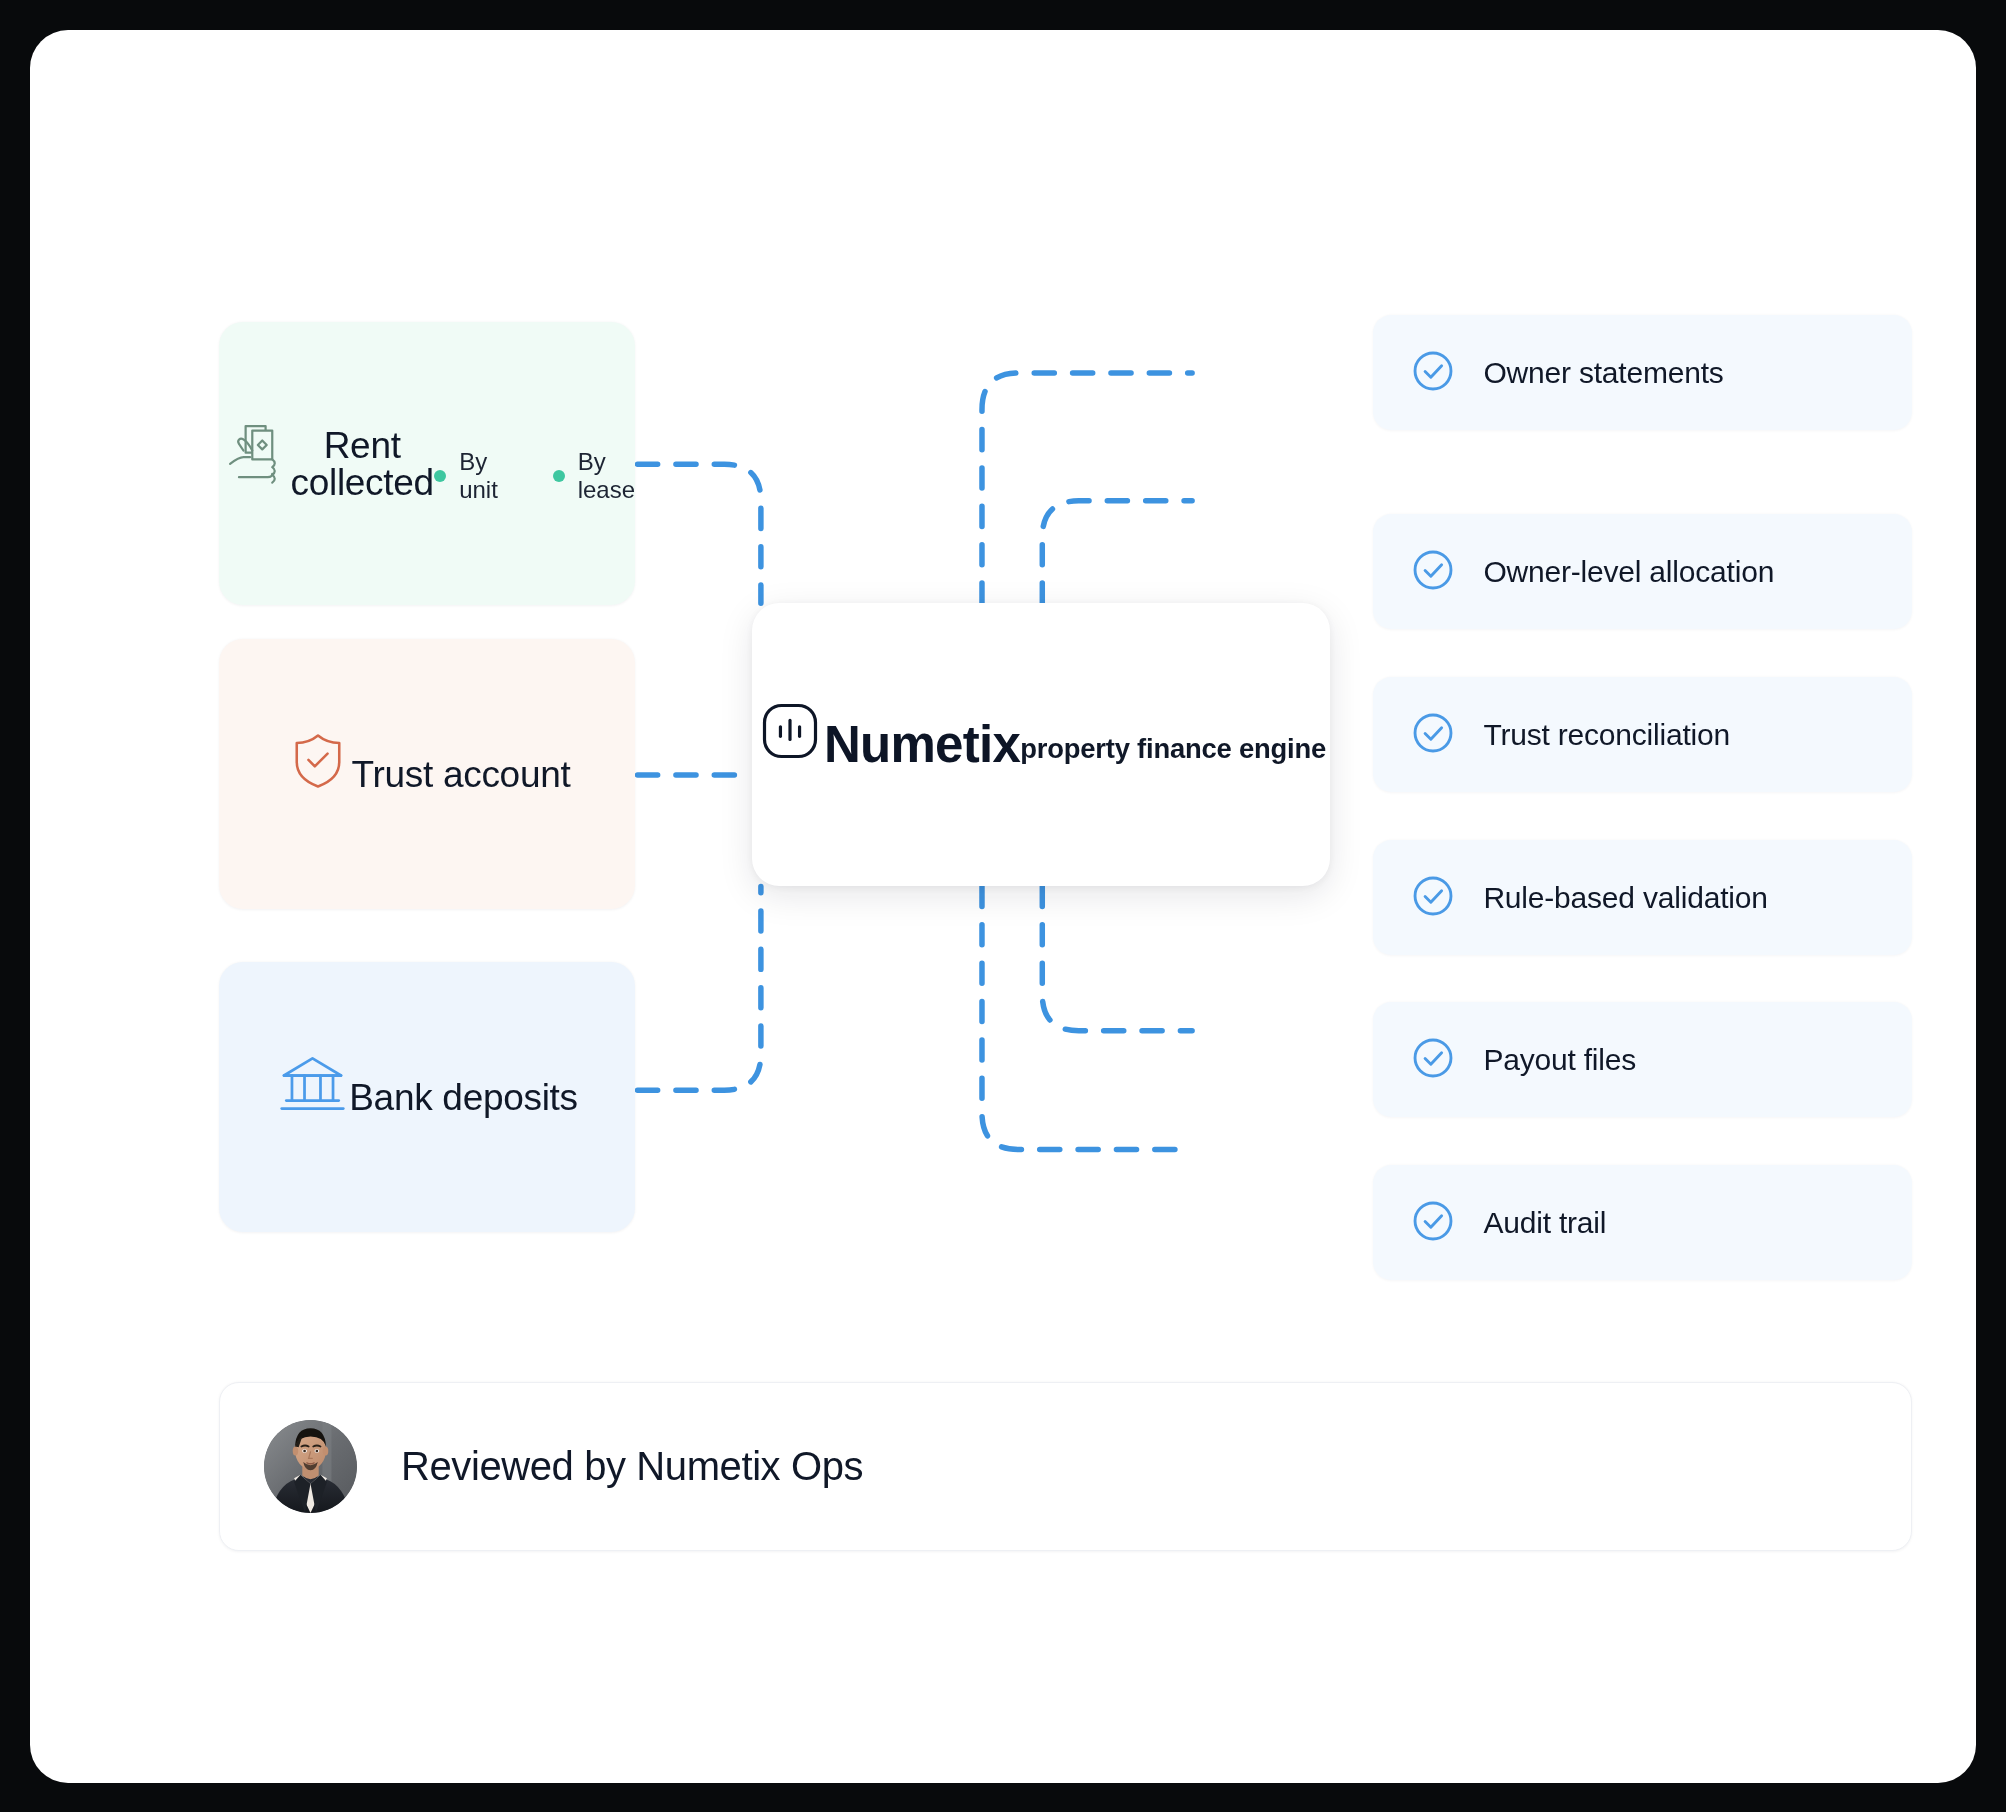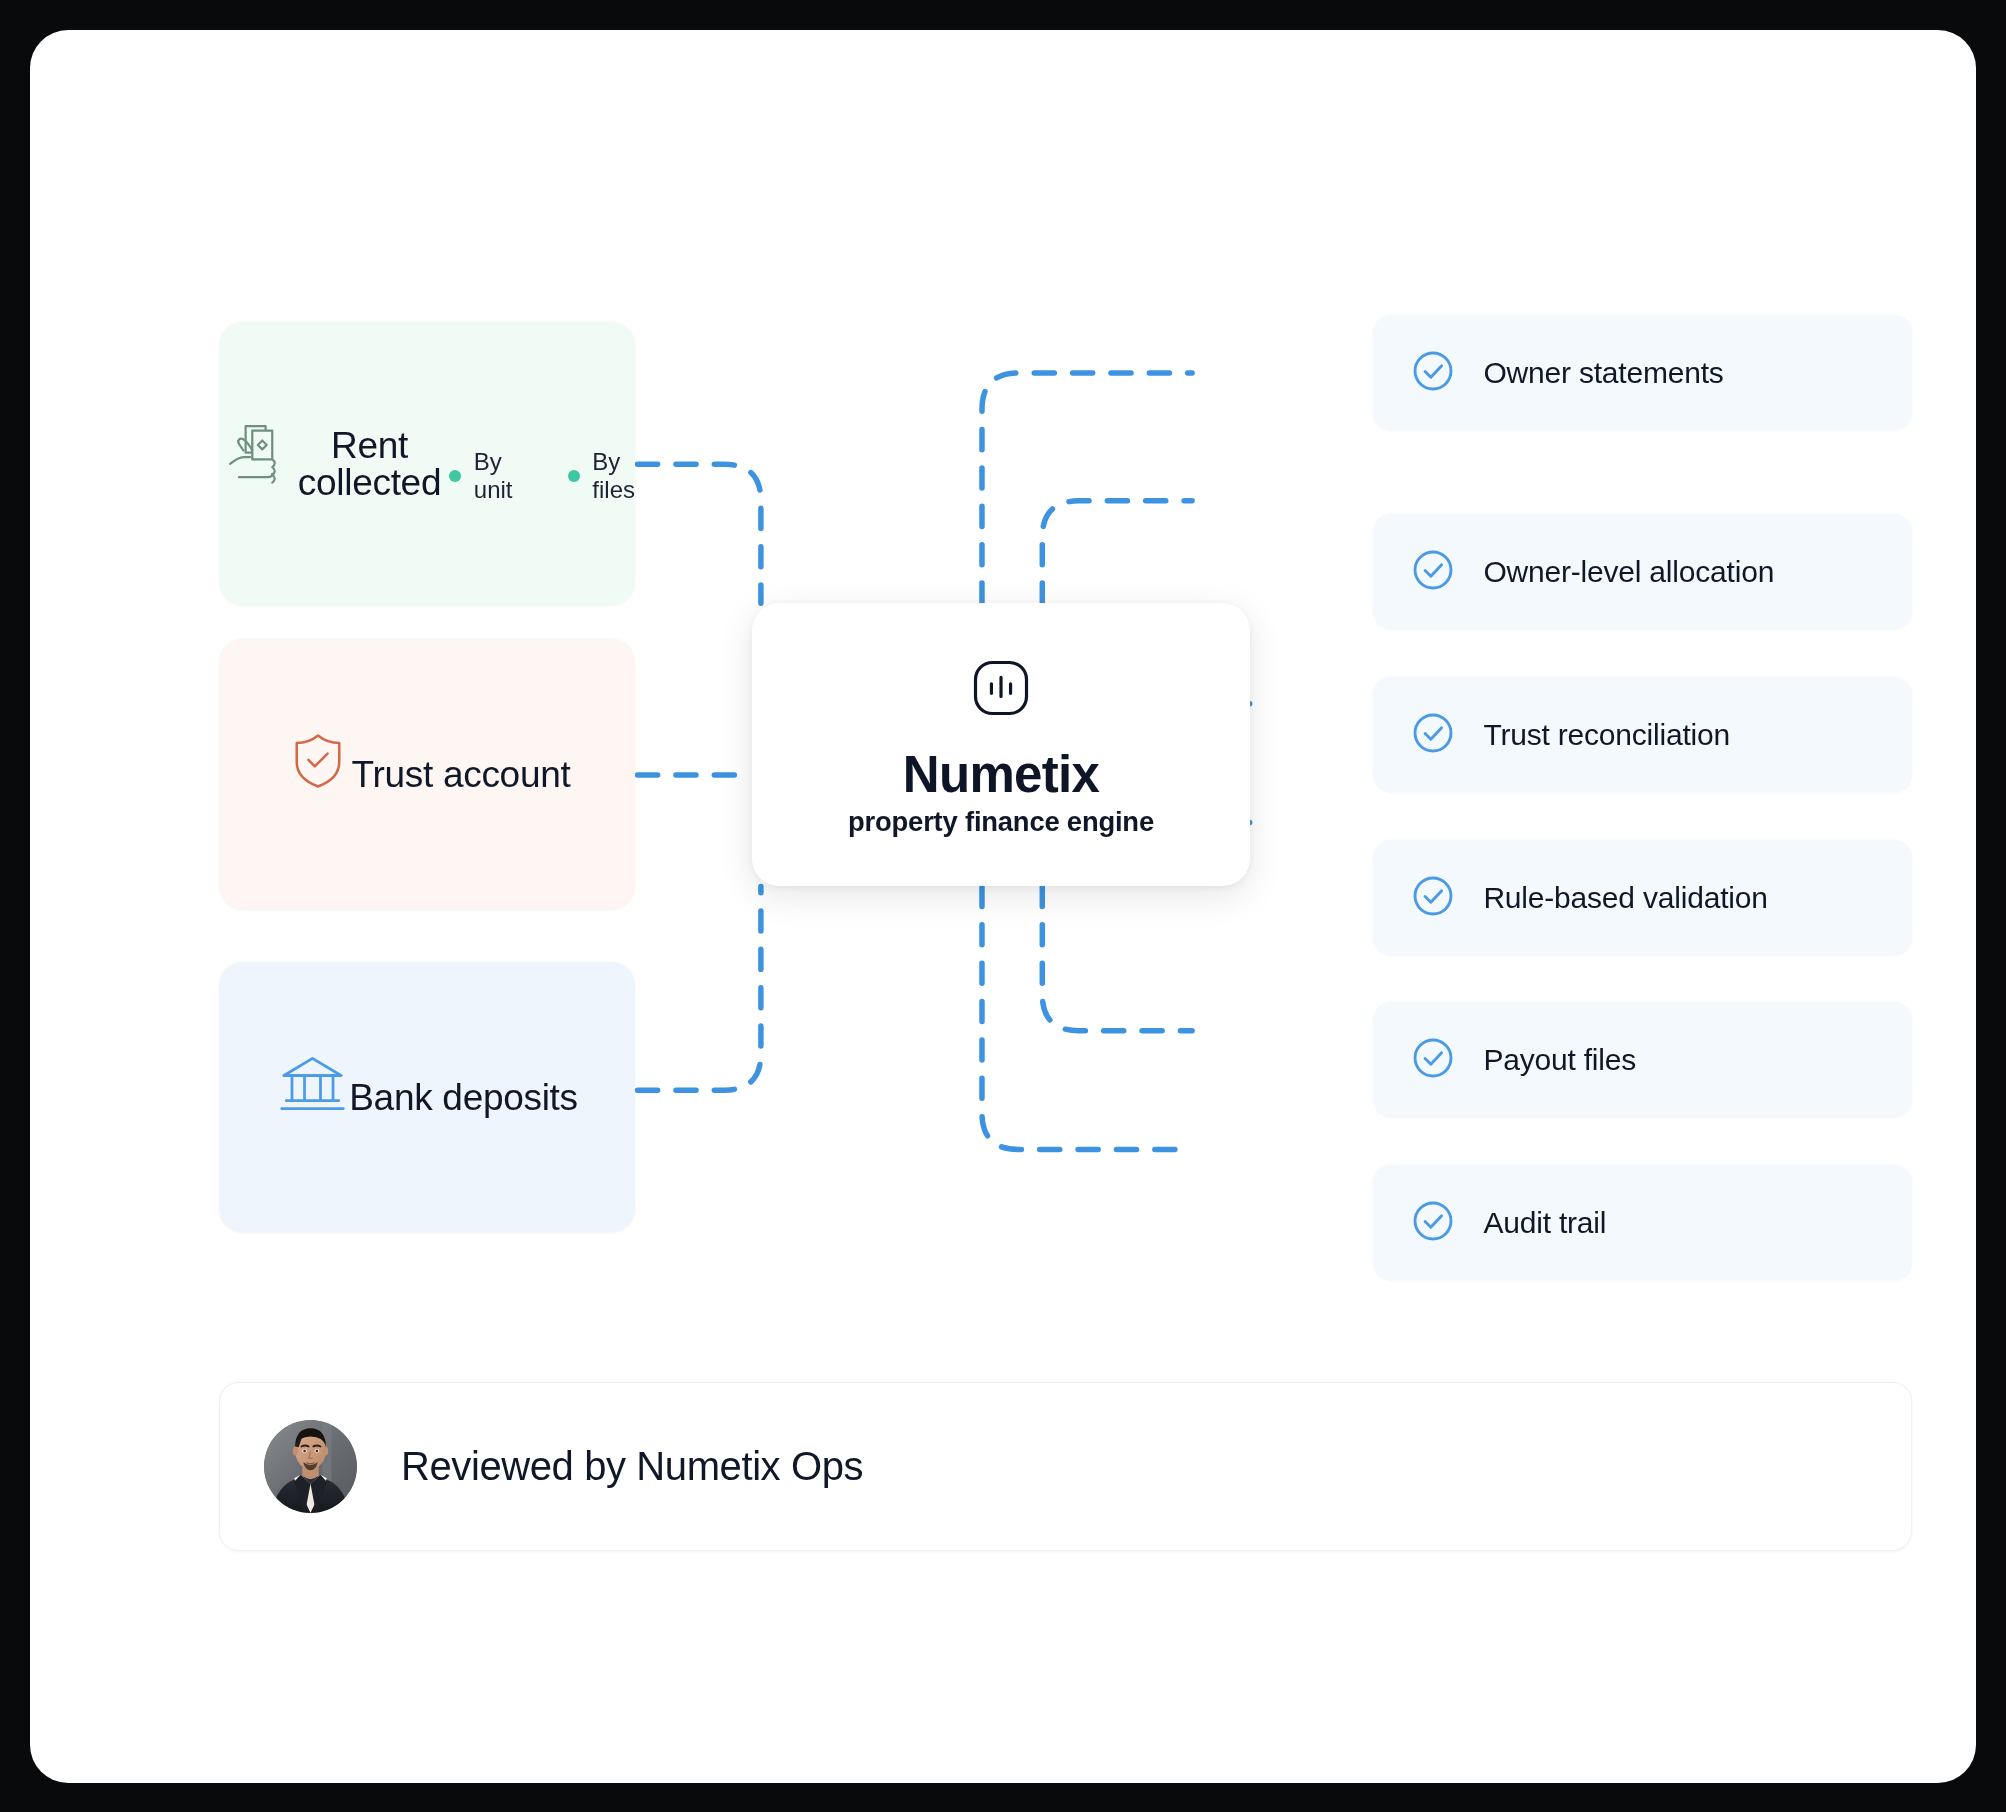--- a/index.html
+++ b/index.html
@@ -91,27 +91,27 @@
 
   #card-rent  { left: 189px; top: 292px;  height: 283px; background: #f0fbf6; }
   #card-trust { left: 189px; top: 609px;  height: 270px; background: #fdf6f2; }
   #card-bank  { left: 189px; top: 932px; height: 270px; background: #eef5fd; }
 
   
   #center-node {
     position: absolute;
     left: 722px;
     top: 573px;
-    width: 498px;
+    width: 578px;
     height: 283px;
     background: #ffffff;
     border-radius: 27.4px;
     box-shadow: 0 9.1px 35px rgba(16,24,40,0.10), 0 1.8px 7.3px rgba(16,24,40,0.05);
     display: flex;
-    flex-direction: column;
+    flex-direction: row;
     align-items: center;
     justify-content: center;
   }
   #center-node .node-icon { margin-bottom: 24px; }
   .node-title {
     font-size: 51px;
     font-weight: 700;
     color: #0d1526;
     letter-spacing: -0.7px;
     line-height: 1;
@@ -219,21 +219,21 @@
         </svg>
       </span>
       <div class="card-title">Rent collected</div>
       <div class="chip-row">
         <span class="chip">
           <span class="dot"></span>
           <span>By unit</span>
         </span>
         <span class="chip">
           <span class="dot"></span>
-          <span>By files</span>
+          <span>By lease</span>
         </span>
       </div>
     </div>
 
     <div class="src-card" id="card-trust">
       <span class="card-icon">
         <svg width="68" height="68" viewBox="0 0 64 64" fill="none" stroke="#d4694a" stroke-width="2.4" stroke-linecap="round" stroke-linejoin="round">
           <path d="M32 8 c6 5 13 7 20 7 v18 c0 12 -9 19 -20 23 -11 -4 -20 -11 -20 -23 V15 c7 0 14 -2 20 -7 Z"></path>
           <path d="M23 31 l6 6 12 -12"></path>
         </svg>

